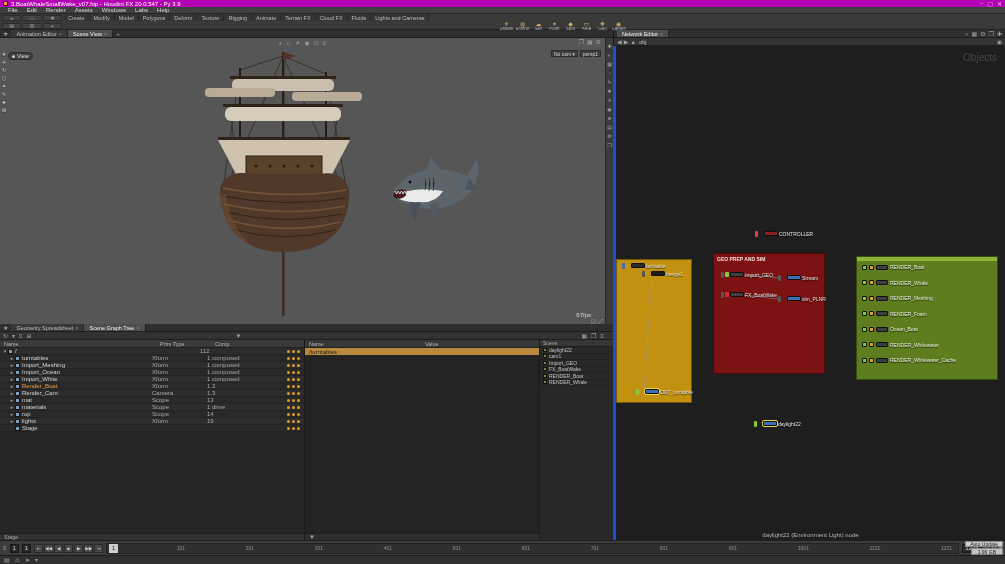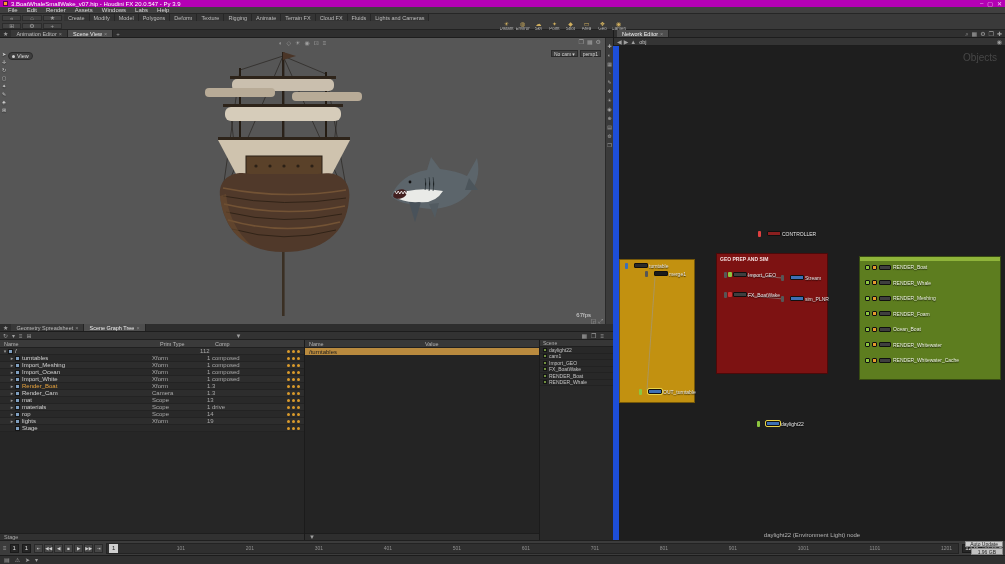--- a/index.html
+++ b/index.html
@@ -72,21 +72,21 @@
   #param-pane .sel-row{height:7px;background:var(--selection,#b98a3e);color:#1c1c1c;font-size:6px;display:flex;align-items:center;padding-left:4px;}
   #param-pane .filter-bottom{position:absolute;left:0;bottom:0;width:100%;height:7px;background:#2e2e2e;border-top:1px solid #1d1d1d;display:flex;align-items:center;justify-content:flex-start;padding-left:4px;color:#8f8f8f;}
   #side-pane{left:540px;top:340px;width:73px;height:200px;background:#282828;overflow:hidden;}
   #side-pane .shead{height:7px;background:#363636;border-bottom:1px solid #1f1f1f;display:flex;align-items:center;padding-left:3px;font-size:5px;color:#adadad;}
   .srow{display:flex;align-items:center;height:6.5px;font-size:5px;color:#c2c2c2;border-bottom:1px solid #222;gap:2px;padding-left:3px;}
   .srow .sq{width:4px;height:4px;background:#6f8f3f;border:1px solid #141414;}
   
   #net-top{left:613px;top:30px;width:392px;height:8px;background:#303030;border-bottom:1px solid #1d1d1d;border-left:1px solid #1a1a1a;display:flex;align-items:center;padding:0 3px;}
   #net-top .right{margin-left:auto;display:flex;gap:3px;}
   #net-path{left:613px;top:38px;width:392px;height:8px;background:#343434;border-bottom:1px solid #1d1d1d;border-left:1px solid #1a1a1a;display:flex;align-items:center;gap:3px;padding:0 3px;font-size:5.5px;color:#c0c0c0;}
-  #net-canvas{left:613px;top:46px;width:392px;height:494px;background:#1e1e1e;border-left:6px solid #1d4ed8;overflow:hidden;}
+  #net-canvas{left:613px;top:46px;width:392px;height:494px;background:#1e1e1e;border-left:3px solid #1d4ed8;overflow:hidden;}
   #net-watermark{position:absolute;right:8px;top:6px;font-size:10px;color:#474747;}
   .backdrop{position:absolute;border:1px solid rgba(0,0,0,.4);}
   .backdrop .bd-header{position:absolute;left:0;top:0;width:100%;height:4px;}
   .backdrop .bd-title{position:absolute;left:3px;top:2px;font-size:5px;font-weight:bold;color:#f3dede;white-space:nowrap;}
   .node{position:absolute;display:flex;align-items:center;gap:1px;height:7px;}
   .node .flag{width:3px;height:6px;background:#565656;border-radius:1px;}
   .node .chipn{width:4px;height:5px;border-radius:1px;}
   .node .bodyn{width:14px;height:5px;background:#3f3f3f;border:1px solid #101010;border-radius:1px;}
   .node .lab{font-size:5px;color:#e6e6e6;white-space:nowrap;text-shadow:0 1px 1px rgba(0,0,0,.8);}
   .node.sel .bodyn{outline:1px solid #e8d34a;}

